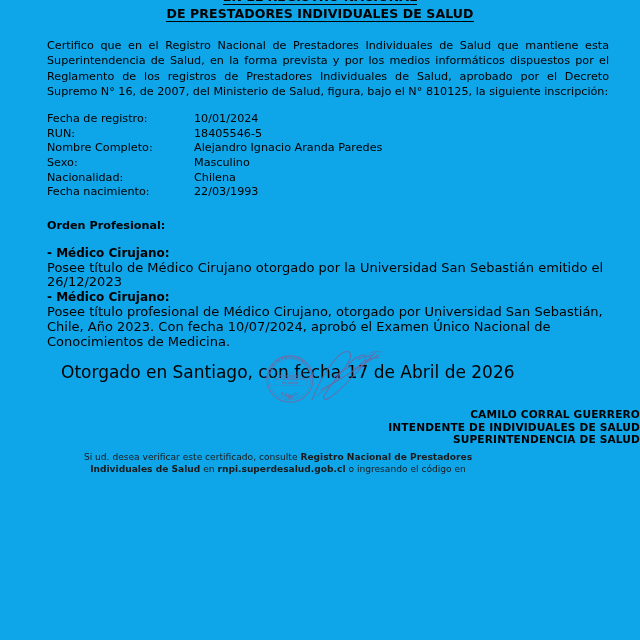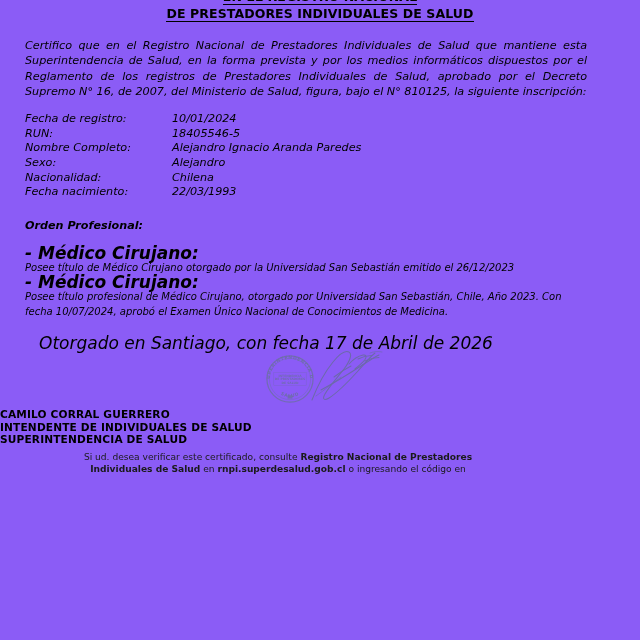--- a/index.html
+++ b/index.html
@@ -13,21 +13,21 @@
     overflow: hidden;
     font-family: "DejaVu Sans", "Liberation Sans", sans-serif;
     color: #000000;
     position: relative;
   }
 
   .page {
     position: relative;
     width: 640px;
     height: 640px;
-    background: #8b5cf6;
+    background: #0ea5e9;
   }
 
   
   .doc-header {
     position: absolute;
     top: -12px;
     left: 0;
     width: 640px;
     text-align: center;
   }
@@ -39,23 +39,22 @@
     display: inline-block;
     border-bottom: 1.4px solid #000;
     padding-bottom: 0px;
   }
   .hline-wrap { display: block; line-height: 16px; }
 
   
   .body-wrap {
     position: absolute;
     top: 38px;
-    left: 25px;
+    left: 47px;
     width: 562px;
-    font-style: italic;
   }
 
   .para {
     font-size: 11.2px;
     line-height: 15.3px;
     text-align: justify;
     text-justify: inter-word;
     margin: 0;
   }
 
@@ -76,26 +75,26 @@
   
   .section-title {
     margin-top: 18px;
     font-size: 11.2px;
     font-weight: bold;
     line-height: 15px;
   }
   .order-block { margin-top: 13px; }
   .order-item + .order-item { margin-top: 0px; }
   .order-head {
-    font-size: 17px;
+    font-size: 12px;
     font-weight: bold;
     line-height: 14.8px;
   }
   .order-text {
-    font-size: 10px;
+    font-size: 13px;
     line-height: 14.8px;
   }
 
   .granted {
     margin-top: 16px;
     font-size: 17px;
     line-height: 15px;
     margin-left: 14px;
   }
 
@@ -121,21 +120,21 @@
     width: 80px;
     height: 62px;
   }
 
   
   .signer {
     position: absolute;
     top: 408px;
     left: 0;
     width: 640px;
-    text-align: left;
+    text-align: right;
   }
   .signer div {
     font-size: 10.6px;
     font-weight: bold;
     line-height: 12.6px;
     letter-spacing: 0.15px;
   }
 
   
   .footer {
@@ -179,21 +178,21 @@
         <tr>
           <td class="lbl">RUN:</td>
           <td class="val">18405546-5</td>
         </tr>
         <tr>
           <td class="lbl">Nombre Completo:</td>
           <td class="val">Alejandro Ignacio Aranda Paredes</td>
         </tr>
         <tr>
           <td class="lbl">Sexo:</td>
-          <td class="val">Alejandro</td>
+          <td class="val">Masculino</td>
         </tr>
         <tr>
           <td class="lbl">Nacionalidad:</td>
           <td class="val">Chilena</td>
         </tr>
         <tr>
           <td class="lbl">Fecha nacimiento:</td>
           <td class="val">22/03/1993</td>
         </tr>
       </tbody>

